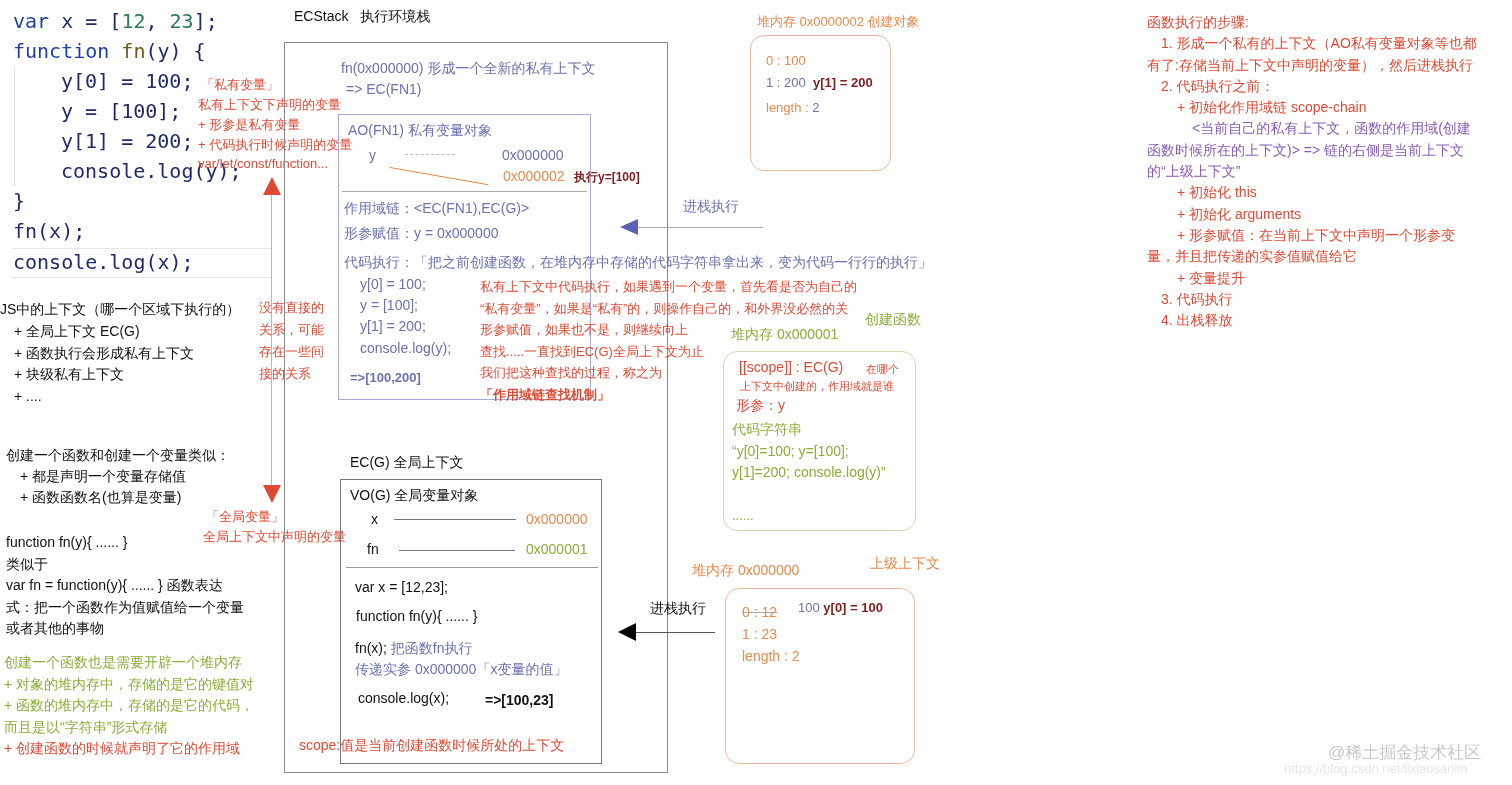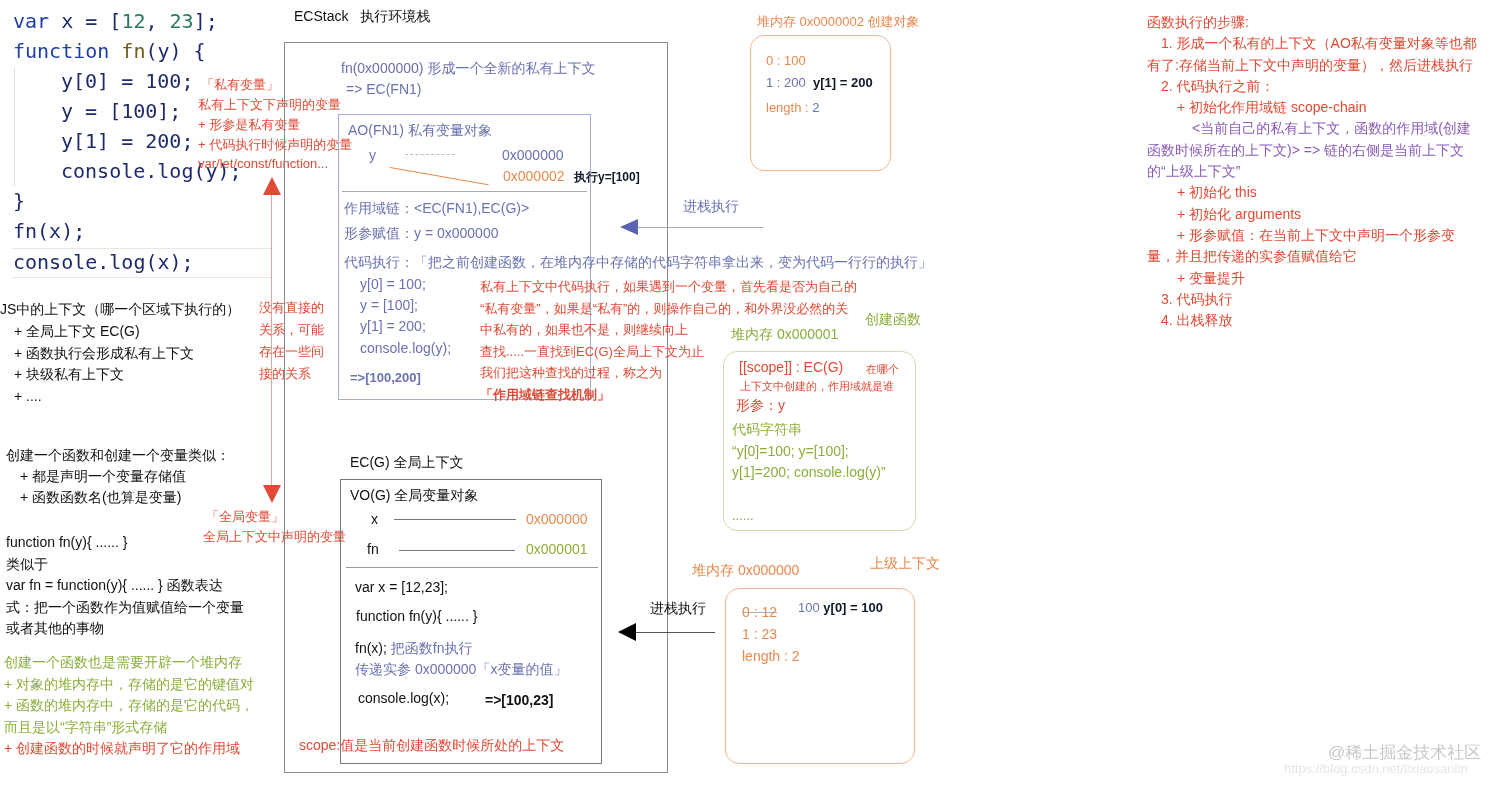--- a/index.html
+++ b/index.html
@@ -5,21 +5,21 @@
   html,body{margin:0;padding:0;background:#ffffff;}
   body{width:1512px;height:785px;position:relative;overflow:hidden;font-family:"Liberation Sans","DejaVu Sans",sans-serif;}
   .abs{position:absolute;white-space:nowrap;}
   .code{font-family:"DejaVu Sans Mono","Liberation Mono",monospace;font-size:20px;line-height:30px;color:#1f2a6b;}
   .kw{color:#1f3fa8;}
   .num{color:#2b7a5e;}
   .fn{color:#6b5c1a;}
   .red{color:#e04a34;}
   .blue{color:#6a72b0;}
   .orange{color:#e9894e;}
-  .green{color:#0f172a;font-weight:bold;}
+  .green{color:#7f1d1d;font-weight:bold;}
   .olive{color:#8aae3a;}
   .purple{color:#8b5db8;}
   .black{color:#111;}
   .box{position:absolute;box-sizing:border-box;}
   .t14{font-size:14px;}
   .t13{font-size:13px;}
   .t12{font-size:12px;}
   .t11{font-size:11px;}
   .line{position:absolute;height:1px;background:#777;}
 </style>
@@ -82,21 +82,21 @@
 <div class="abs blue t14" style="left:344px;top:254px;">代码执行：「把之前创建函数，在堆内存中存储的代码字符串拿出来，变为代码一行行的执行」</div>
 <div class="abs blue t14" style="left:360px;top:276px;">y[0] = 100;</div>
 <div class="abs blue t14" style="left:360px;top:297px;">y = [100];</div>
 <div class="abs blue t14" style="left:360px;top:318px;">y[1] = 200;</div>
 <div class="abs blue t14" style="left:360px;top:340px;">console.log(y);</div>
 <div class="abs blue t13" style="left:350px;top:370px;font-weight:bold;">=&gt;[100,200]</div>
 
 <div class="abs red t13" style="left:480px;top:276px;line-height:21.5px;">
   <div>私有上下文中代码执行，如果遇到一个变量，首先看是否为自己的</div>
   <div>“私有变量”，如果是“私有”的，则操作自己的，和外界没必然的关</div>
-  <div>中私有的，如果也不是，则继续向上</div>
+  <div>形参赋值，如果也不是，则继续向上</div>
   <div>查找.....一直找到EC(G)全局上下文为止</div>
   <div>我们把这种查找的过程，称之为</div>
   <div style="font-weight:bold;">「作用域链查找机制」</div>
 </div>
 
 <div class="abs blue t14" style="left:683px;top:198px;">进栈执行</div>
 <div class="abs" style="left:638px;top:227px;width:125px;height:1px;background:#aaa;"></div>
 <div class="abs" style="left:620px;top:219px;width:0;height:0;border-top:8px solid transparent;border-bottom:8px solid transparent;border-right:18px solid #5a63b3;"></div>
 
 <div class="abs black t14" style="left:350px;top:454px;">EC(G) 全局上下文</div>

